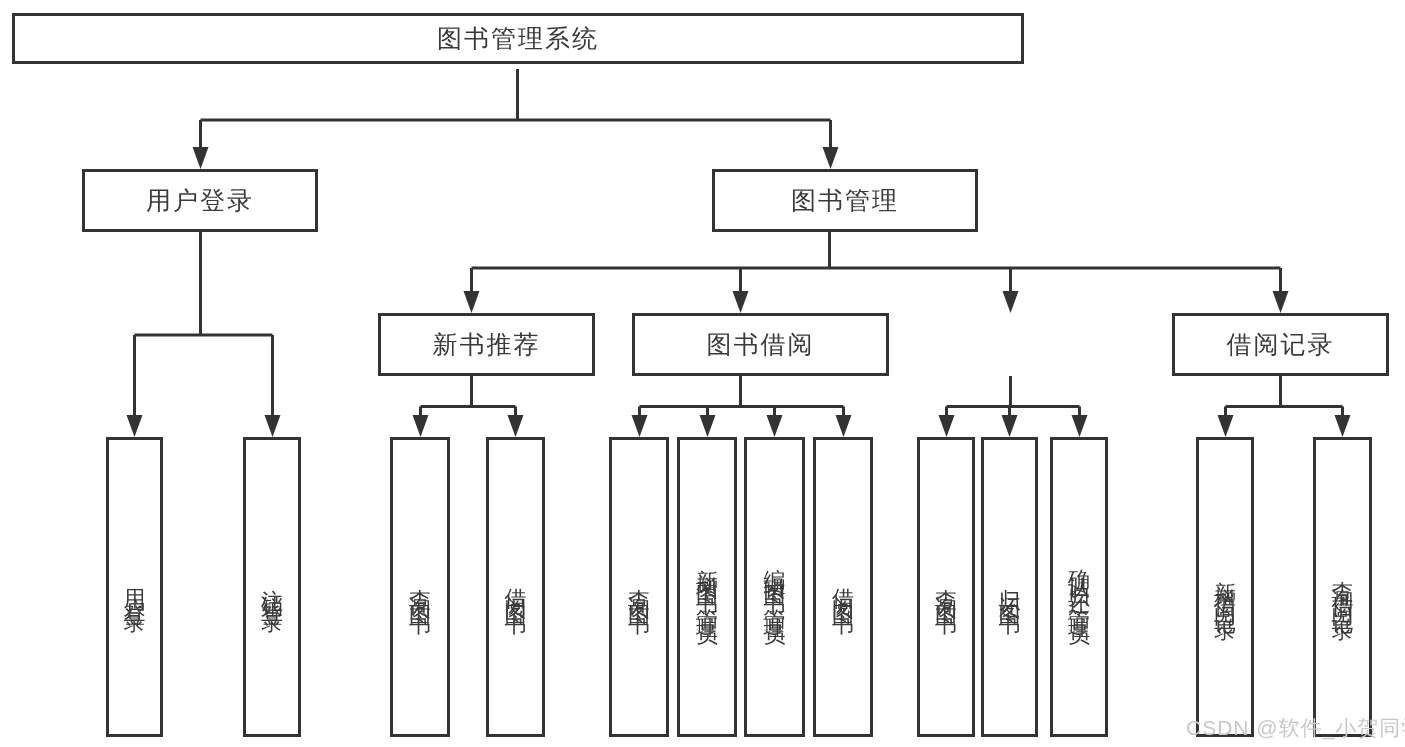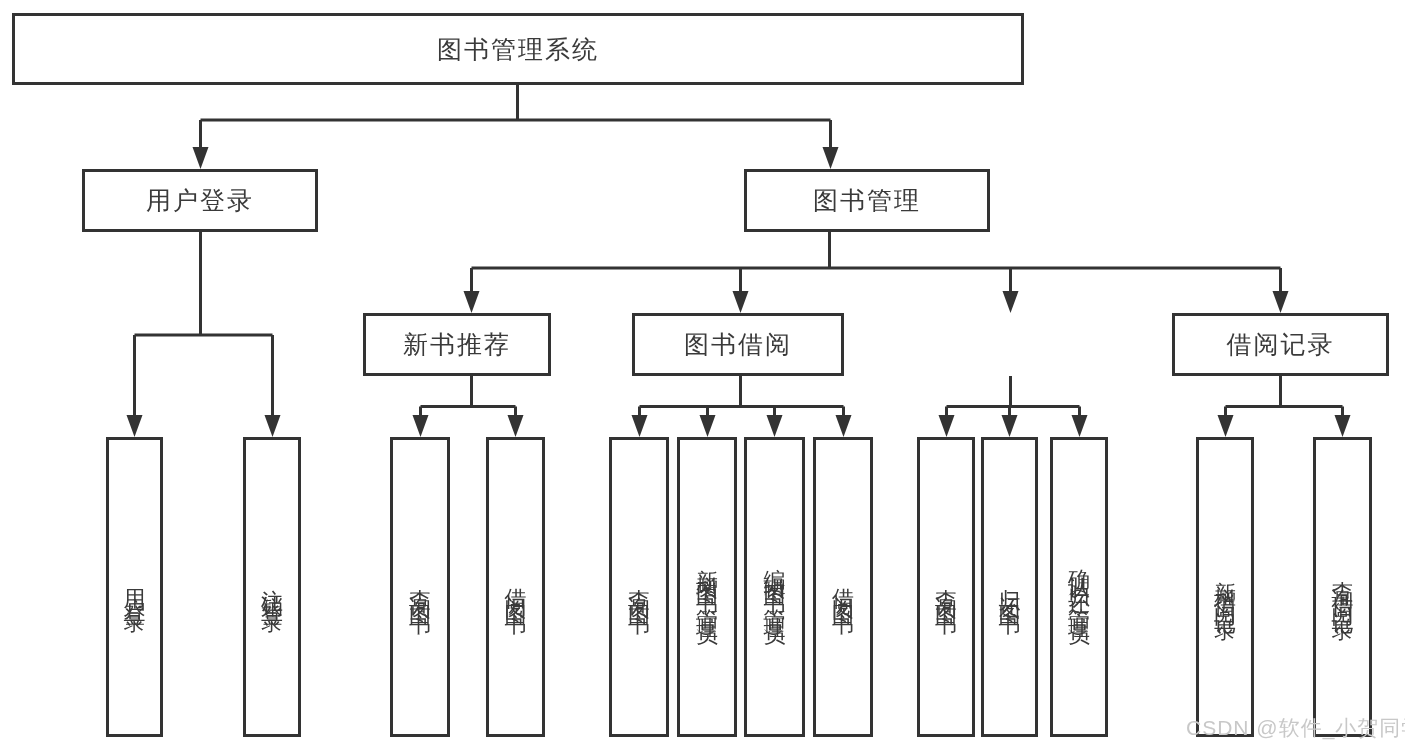--- a/index.html
+++ b/index.html
@@ -93,27 +93,27 @@
              M699.5 415 L715.5 415 L707.5 437 Z
              M766.5 415 L782.5 415 L774.5 437 Z
              M835.5 415 L851.5 415 L843.5 437 Z
              M938.5 415 L954.5 415 L946.5 437 Z
              M1001.5 415 L1017.5 415 L1009.5 437 Z
              M1071.5 415 L1087.5 415 L1079.5 437 Z
              M1217.5 415 L1233.5 415 L1225.5 437 Z
              M1334.5 415 L1350.5 415 L1342.5 437 Z"></path>
   </svg>
 
-  <div class="node h" style="left:12px; top:13px; width:1012px; height:72px;">图书管理系统</div>
+  <div class="node h" style="left:12px; top:13px; width:1012px; height:51px;">图书管理系统</div>
 
   <div class="node h" style="left:82px; top:169px; width:236px; height:63px;">用户登录</div>
-  <div class="node h" style="left:712px; top:169px; width:246px; height:63px;margin-left:32px;">图书管理</div>
+  <div class="node h" style="left:712px; top:169px; width:266px; height:63px;">图书管理</div>
 
-  <div class="node h" style="left:363px; top:313px; width:188px; height:63px;">新书推荐</div>
-  <div class="node h" style="left:632px; top:313px; width:212px; height:63px;">图书借阅</div>
+  <div class="node h" style="left:378px; top:313px; width:217px; height:63px;">新书推荐</div>
+  <div class="node h" style="left:632px; top:313px; width:257px; height:63px;">图书借阅</div>
   <div class="node h" style="left:1172px; top:313px; width:217px; height:63px;">借阅记录</div>
 
   <div class="node v" style="left:106px; top:437px; width:57px; height:300px;">用户登录</div>
   <div class="node v" style="left:243px; top:437px; width:58px; height:300px;">注销登录</div>
 
   <div class="node v" style="left:390px; top:437px; width:60px; height:300px;">查询图书</div>
   <div class="node v" style="left:486px; top:437px; width:59px; height:300px;">借阅图书</div>
 
   <div class="node v" style="left:609px; top:437px; width:60px; height:300px;">查询图书</div>
   <div class="node v" style="left:677px; top:437px; width:60px; height:300px;">新增图书（管理员）</div>

